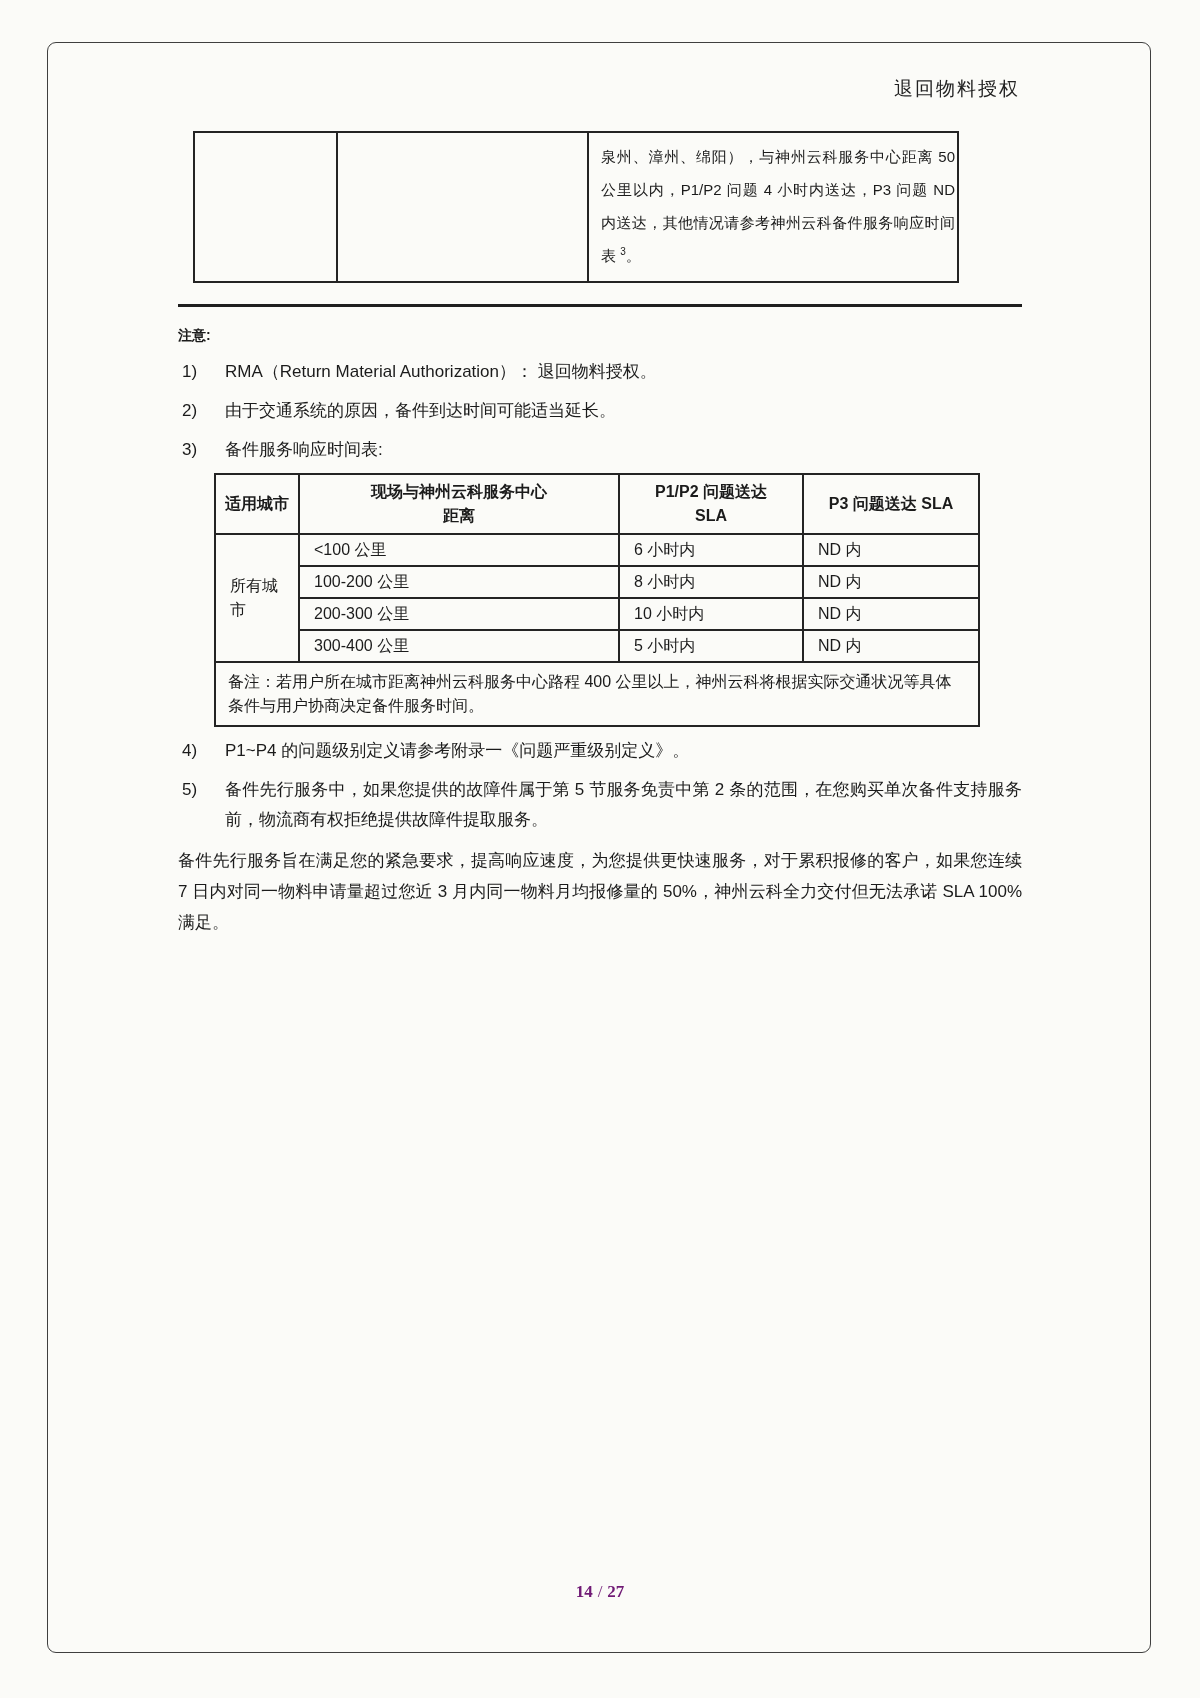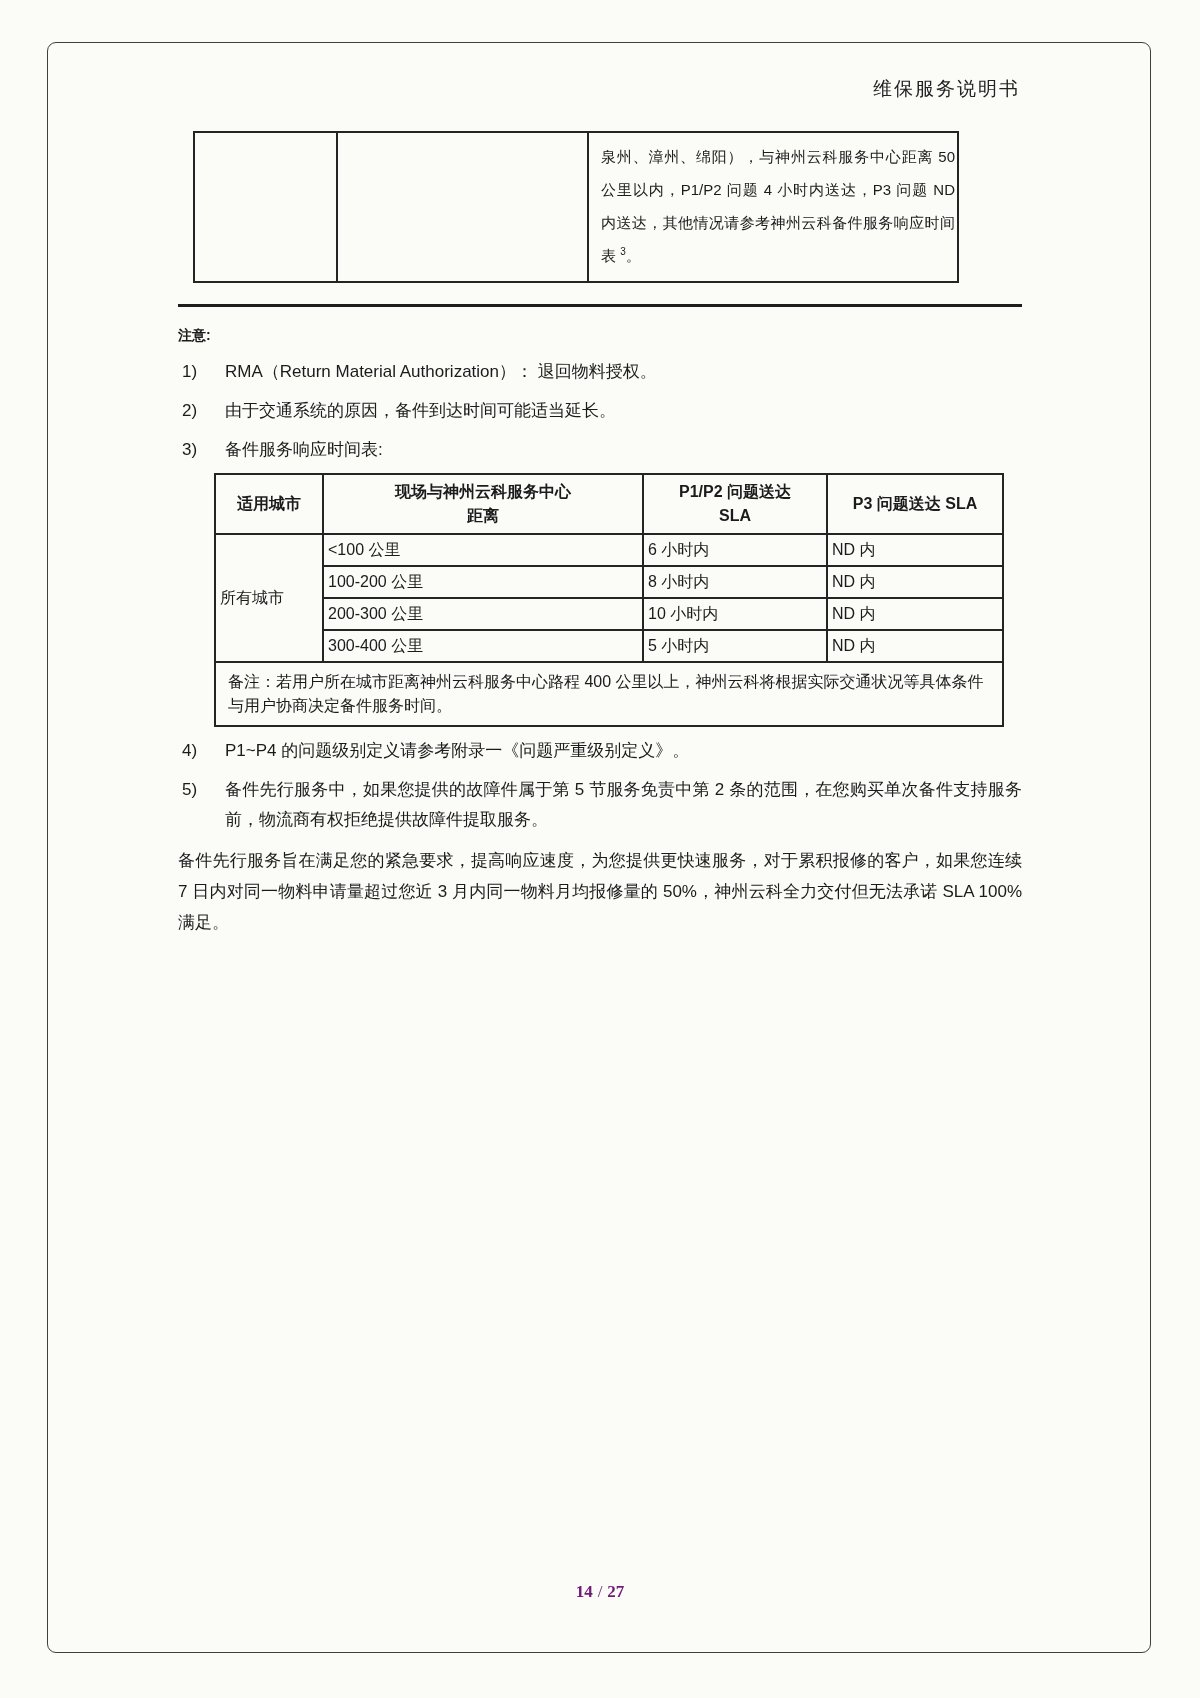--- a/index.html
+++ b/index.html
@@ -42,43 +42,43 @@
   .note-num { flex:none; width:47px; padding-left:4px; }
   .note-text { flex:1; text-align:justify; }
 
   
   .sla-table {
     border-collapse:collapse; table-layout:fixed;
     margin:8px 0 4px 36px; width:692px; font-size:16px;
   }
   .sla-table th, .sla-table td { border:2px solid #242424; }
   .sla-table th { font-weight:bold; text-align:center; padding:5px 6px; line-height:24px; }
-  .sla-col1 { width:108px; }
+  .sla-col1 { width:84px; }
   .sla-col2 { width:320px; }
   .sla-col3 { width:184px; }
   .sla-col4 { width:176px; }
-  .sla-table td { padding:3px 4px; line-height:24px; text-align:left; vertical-align:middle; }
+  .sla-table td { padding:3px 14px; line-height:24px; text-align:left; vertical-align:middle; }
   .sla-city { text-align:left; font-size:16px; }
   .sla-note { padding:7px 12px !important; line-height:30px; text-align:justify; }
 
   .closing-paragraph { margin-top:10px; font-size:17px; line-height:31px; text-align:justify; }
 
   .footer {
     position:absolute; top:1582px; left:0; width:100%; text-align:center;
     font-family:"Liberation Serif", serif; font-size:17px; font-weight:bold; color:#701a75;
   }
   .footer .sep { font-weight:normal; margin:0 5px; }
 </style>
 </head>
 <body>
 
 <div class="page">
   <div class="frame"></div>
 
-  <div class="header-title">维保服务说明书</div>
+  <div class="header-title">退回物料授权</div>
 
   <div class="content">
 
     <table class="continued-table">
       <tbody>
           <tr>
         <td class="cont-col1"></td>
         <td class="cont-col2"></td>
         <td class="cont-col3">
           <div class="cont-cell-text">

